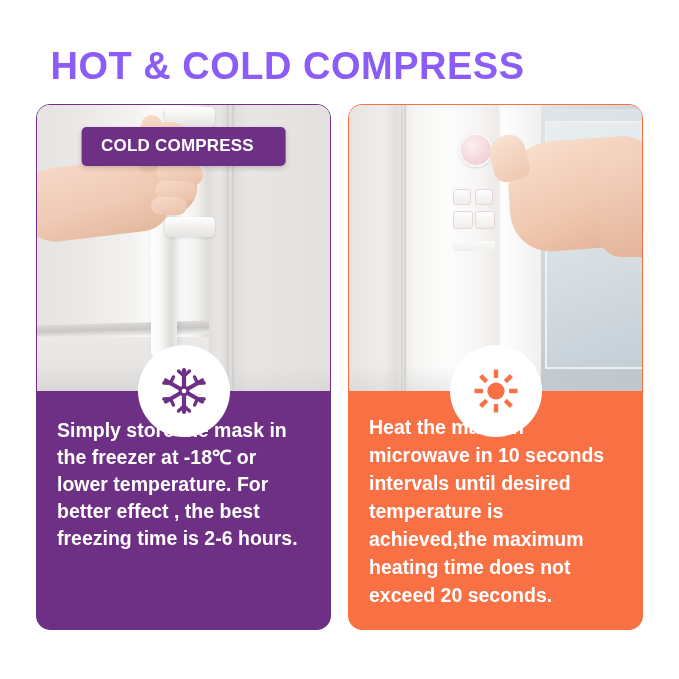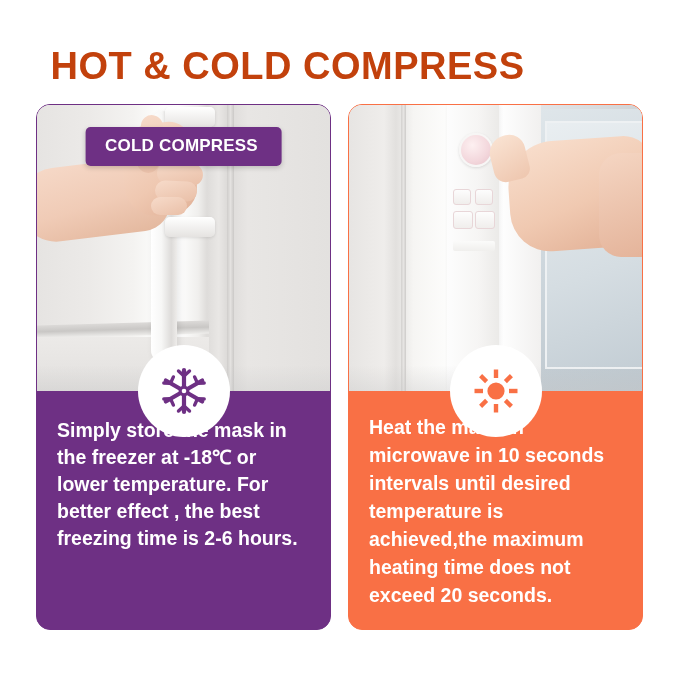--- a/index.html
+++ b/index.html
@@ -25,21 +25,21 @@
   .page-title {
     position: absolute;
     left: 0;
     top: 44px;
     width: 575px;
     text-align: center;
     font-size: 38px;
     line-height: 44px;
     font-weight: bold;
     letter-spacing: 0.5px;
-    color: #c2410c;
+    color: #8b5cf6;
     white-space: nowrap;
   }
 
   
   .card {
     position: absolute;
     top: 104px;
     width: 295px;
     height: 526px;
     border-radius: 14px;
@@ -223,21 +223,21 @@
     position: absolute; left: 0; bottom: 0; width: 100%; height: 26px;
     background: linear-gradient(180deg, rgba(255,255,255,0), rgba(200,200,200,0.35));
   }
 
   
   .badge {
     position: absolute;
     top: 22px;
     left: 50%;
     transform: translateX(-50%);
-    padding: 9px 24px 10px 20px;
+    padding: 9px 32px 10px 20px;
     border-radius: 5px;
     color: #ffffff;
     font-size: 17px;
     font-weight: bold;
     letter-spacing: 0.2px;
     white-space: nowrap;
     box-shadow: 0 2px 5px rgba(0,0,0,0.18);
   }
   .badge.cold { background: #6E3084; }
   .badge.hot  { background: #F97045; }

